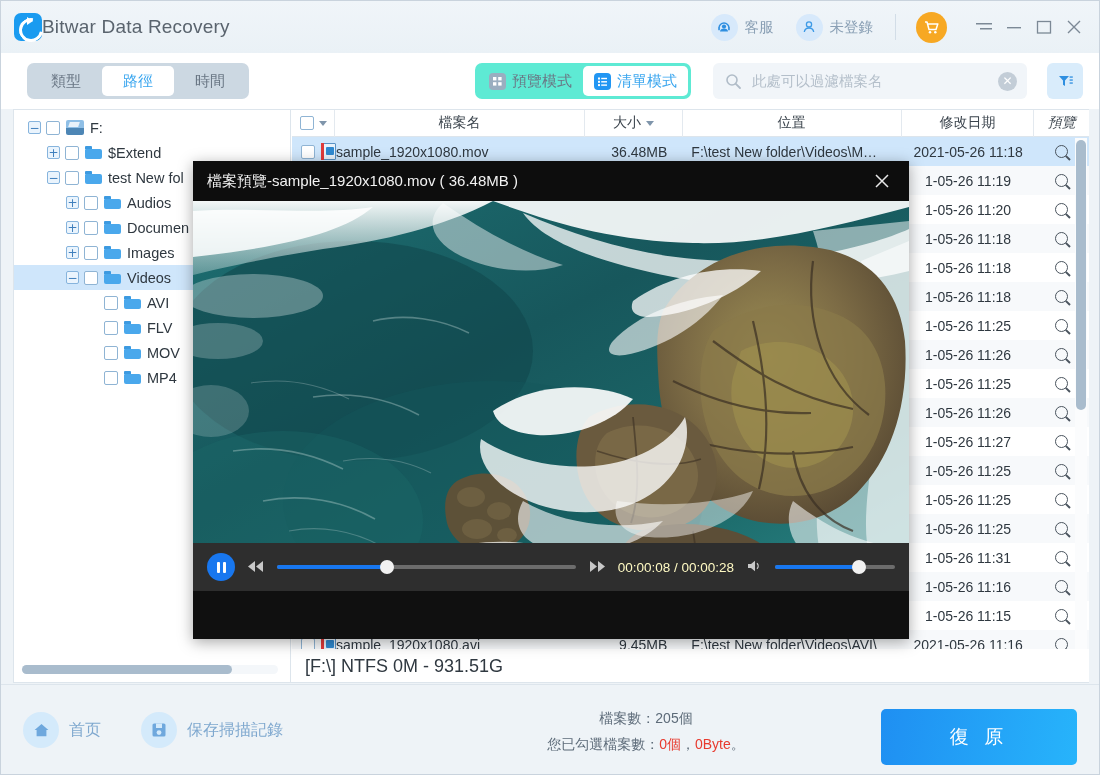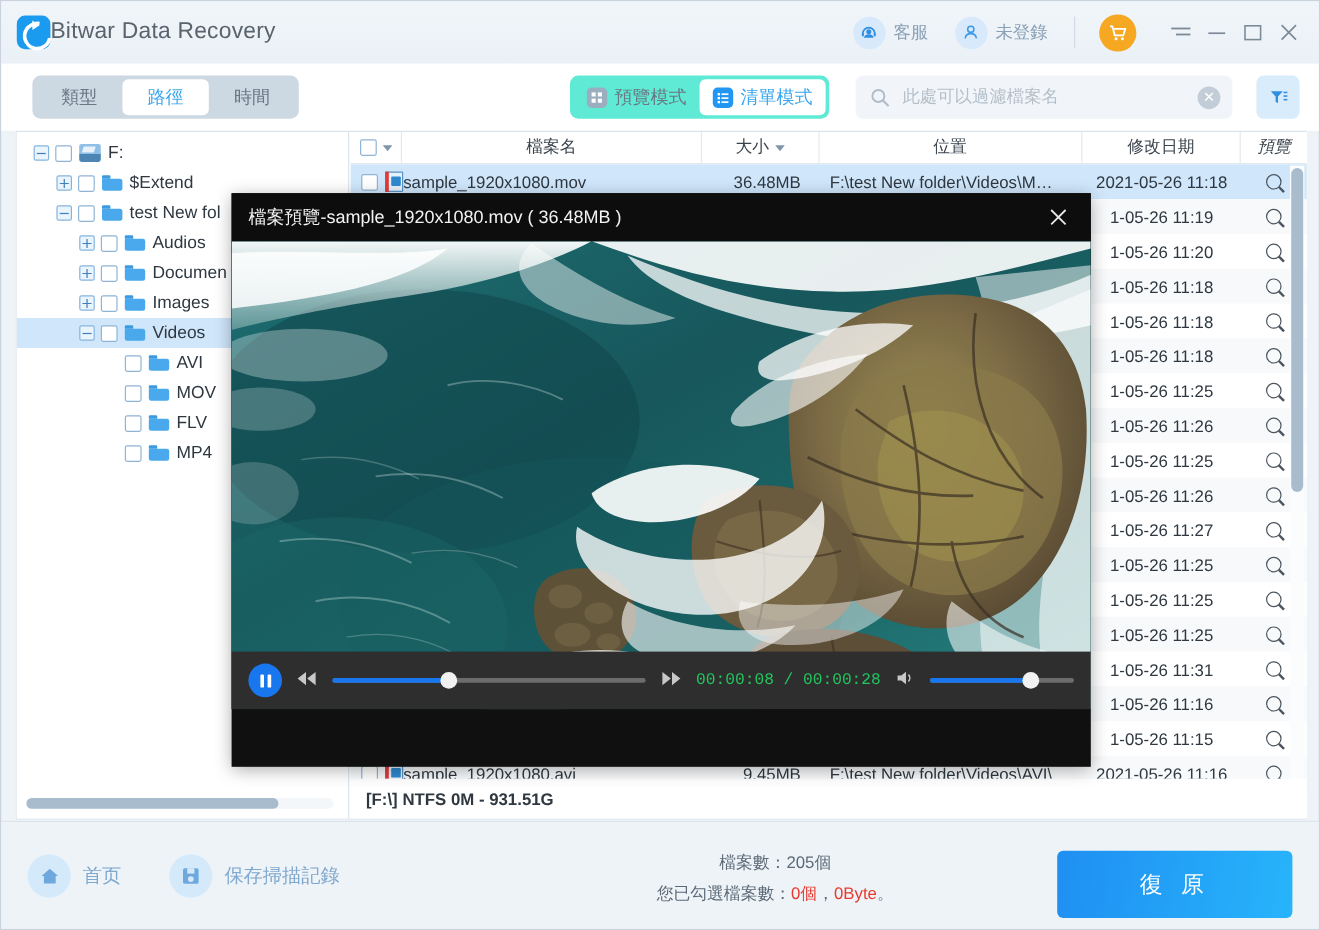--- a/index.html
+++ b/index.html
@@ -229,23 +229,22 @@
     position: absolute; right: 2px; top: 28px; width: 12px; height: 543px;
     background: #fbfcfd;
   }
   .vscroll i {
     display: block; position: absolute; top: 2px; left: 1px;
     width: 10px; height: 270px; background: #a9bccd; border-radius: 5px;
   }
   .statusline {
     position: absolute; left: 0; bottom: 0; width: 797px; height: 33px;
     background: #fff; display: flex; align-items: center;
-    padding-left: 13px; font-size: 14px; color: #2f3840;
+    padding-left: 13px; font-size: 18px; color: #2f3840;
     border-top: 1px solid #fff;
-    font-weight: bold;
   }
 
   
   .dialog {
     position: absolute; left: 192px; top: 160px; width: 716px; height: 478px;
     background: #101010; box-shadow: 0 3px 14px rgba(0,0,0,.35);
   }
   .dlg-head {
     height: 40px; background: #0d0d0d; display: flex; align-items: center;
     padding: 0 14px; color: #f2f2f2; font-size: 15px;
@@ -268,21 +267,21 @@
     flex: none;
   }
   .play b { display: block; width: 3px; height: 11px; background: #fff; border-radius: 1px; }
   .ctrl-ico { color: #c8c8c8; font-size: 15px; cursor: pointer; flex: none; }
   .seek { flex: 1; height: 4px; background: #6c6c6c; border-radius: 2px; position: relative; cursor: pointer; }
   .seek i { position: absolute; left: 0; top: 0; height: 4px; background: #1877ef; border-radius: 2px; width: 37%; }
   .knob {
     position: absolute; top: -5px; left: 37%; margin-left: -7px; width: 14px; height: 14px;
     border-radius: 50%; background: #f1f1f1;
   }
-  .time { color: #22c55e; font-size: 13.5px; flex: none; font-family: Liberation Mono, monospace; }
+  .time { color: #fef9c3; font-size: 13.5px; flex: none; }
   .vol { width: 120px; height: 4px; background: #6c6c6c; border-radius: 2px; position: relative; flex: none; cursor: pointer; }
   .vol i { position: absolute; left: 0; top: 0; height: 4px; background: #1877ef; border-radius: 2px; width: 70%; }
   .vol .knob { left: 70%; }
 
   
   .bottom {
     position: absolute; left: 0; bottom: 0; width: 1100px; height: 90px;
     background: #eef3f7; border-top: 1px solid #dde5ec;
   }
   .bbtn {
@@ -483,26 +482,26 @@
         </div>
 
         <div class="node" style="padding-left:90px">
           <span class="cbx"></span>
           <span class="fico"></span>
           <span>AVI</span>
         </div>
         <div class="node" style="padding-left:90px">
           <span class="cbx"></span>
           <span class="fico"></span>
+          <span>FLV</span>
+        </div>
+        <div class="node" style="padding-left:90px">
+          <span class="cbx"></span>
+          <span class="fico"></span>
           <span>MOV</span>
-        </div>
-        <div class="node" style="padding-left:90px">
-          <span class="cbx"></span>
-          <span class="fico"></span>
-          <span>FLV</span>
         </div>
         <div class="node" style="padding-left:90px">
           <span class="cbx"></span>
           <span class="fico"></span>
           <span>MP4</span>
         </div>
       </div>
 
       <div class="hscroll">
           <i></i>

